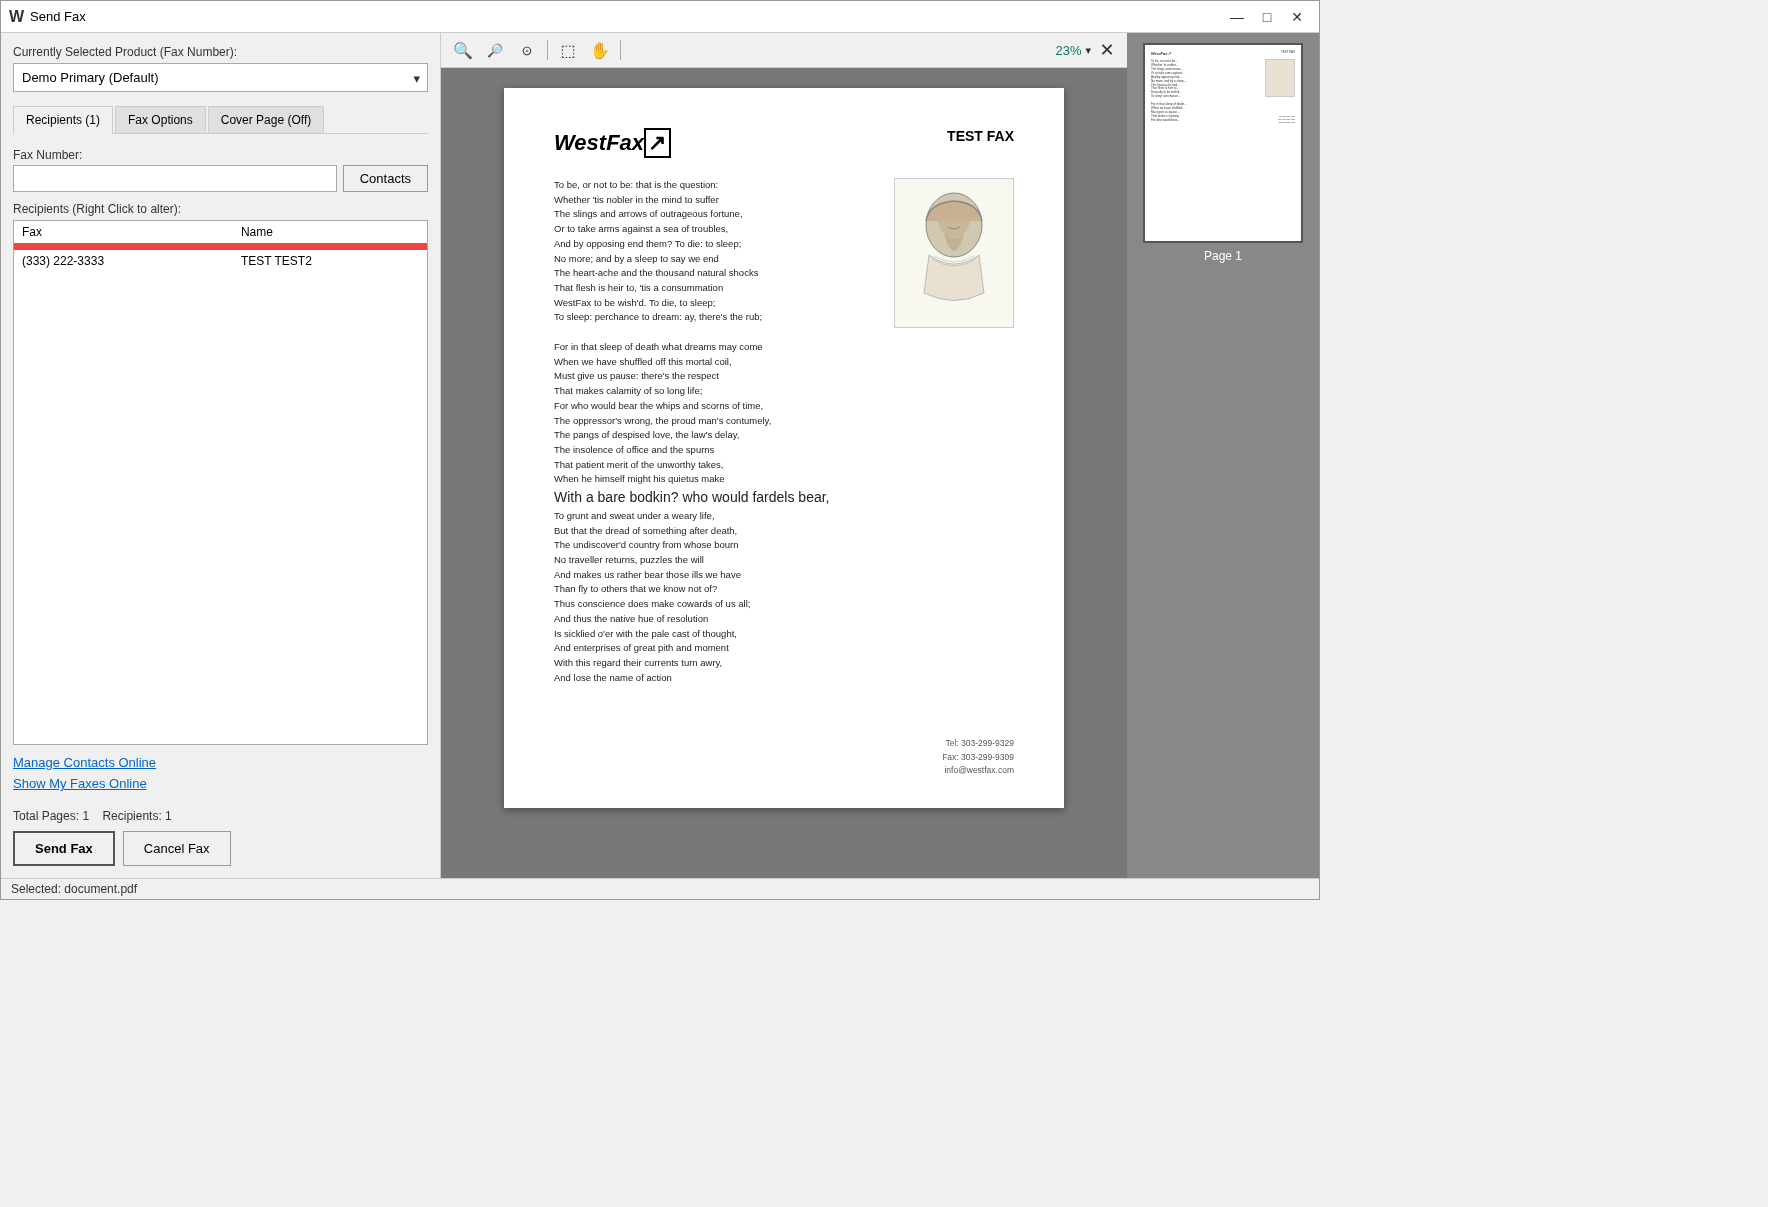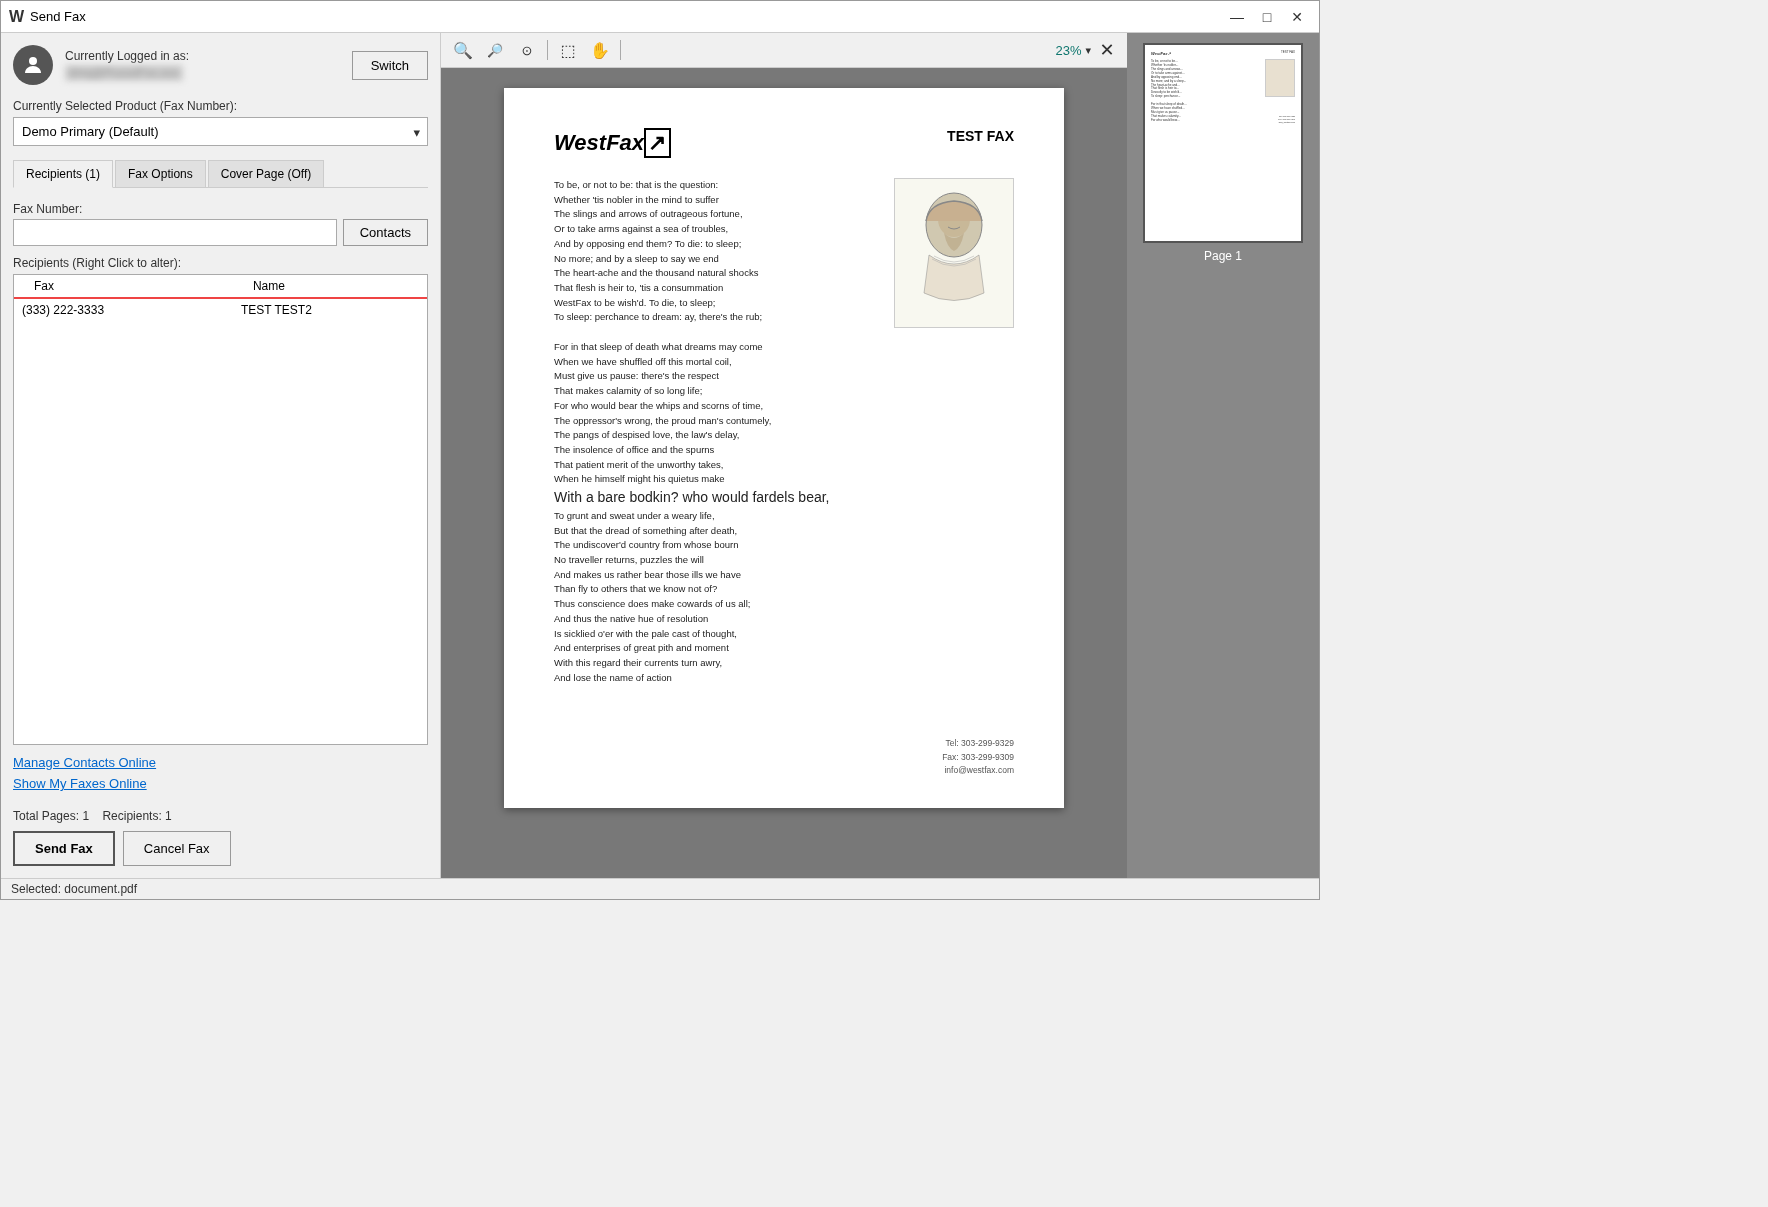--- a/index.html
+++ b/index.html
@@ -198,24 +198,24 @@
       margin-bottom: 10px;
       overflow-y: auto;
       min-height: 160px;
     }
     .recipients-table table {
       width: 100%;
       border-collapse: collapse;
     }
     .recipients-table th {
       text-align: left;
-      padding: 4px 20px;
+      padding: 4px 8px;
       font-size: 12px;
       font-weight: normal;
-      border-bottom: 2px solid #ef4444;
+      border-bottom: 7px solid #ef4444;
       background: white;
     }
     .recipients-table td {
       padding: 4px 8px;
       font-size: 12px;
     }
     .links-section {
       margin-top: auto;
       margin-bottom: 12px;
     }
@@ -434,33 +434,20 @@
       <button class="title-bar-btn">—</button>
       <button class="title-bar-btn">□</button>
       <button class="title-bar-btn close">✕</button>
     </div>
   </div>
 
   <div class="main-content">
 
     <div class="left-panel">
 
-      <div class="user-section">
-        <div class="avatar">
-          <svg width="24" height="24" viewBox="0 0 24 24" fill="white">
-            <circle cx="12" cy="8" r="4"></circle>
-            <path d="M4 20c0-4 3.6-7 8-7s8 3 8 7"></path>
-          </svg>
-        </div>
-        <div class="user-info">
-          <div class="user-info-label">Currently Logged in as:</div>
-          <div class="user-email">dmq@PuxxdFxx.xxx</div>
-        </div>
-        <button class="switch-btn">Switch</button>
-      </div>
 
       <div class="product-label">Currently Selected Product (Fax Number):</div>
       <div class="select-wrapper">
         <select class="product-select">
           <option value="Demo Primary (Default)">Demo Primary (Default)</option>
         </select>
       </div>
 
       <div class="tabs">
         <div class="tab active">Recipients (1)</div>

